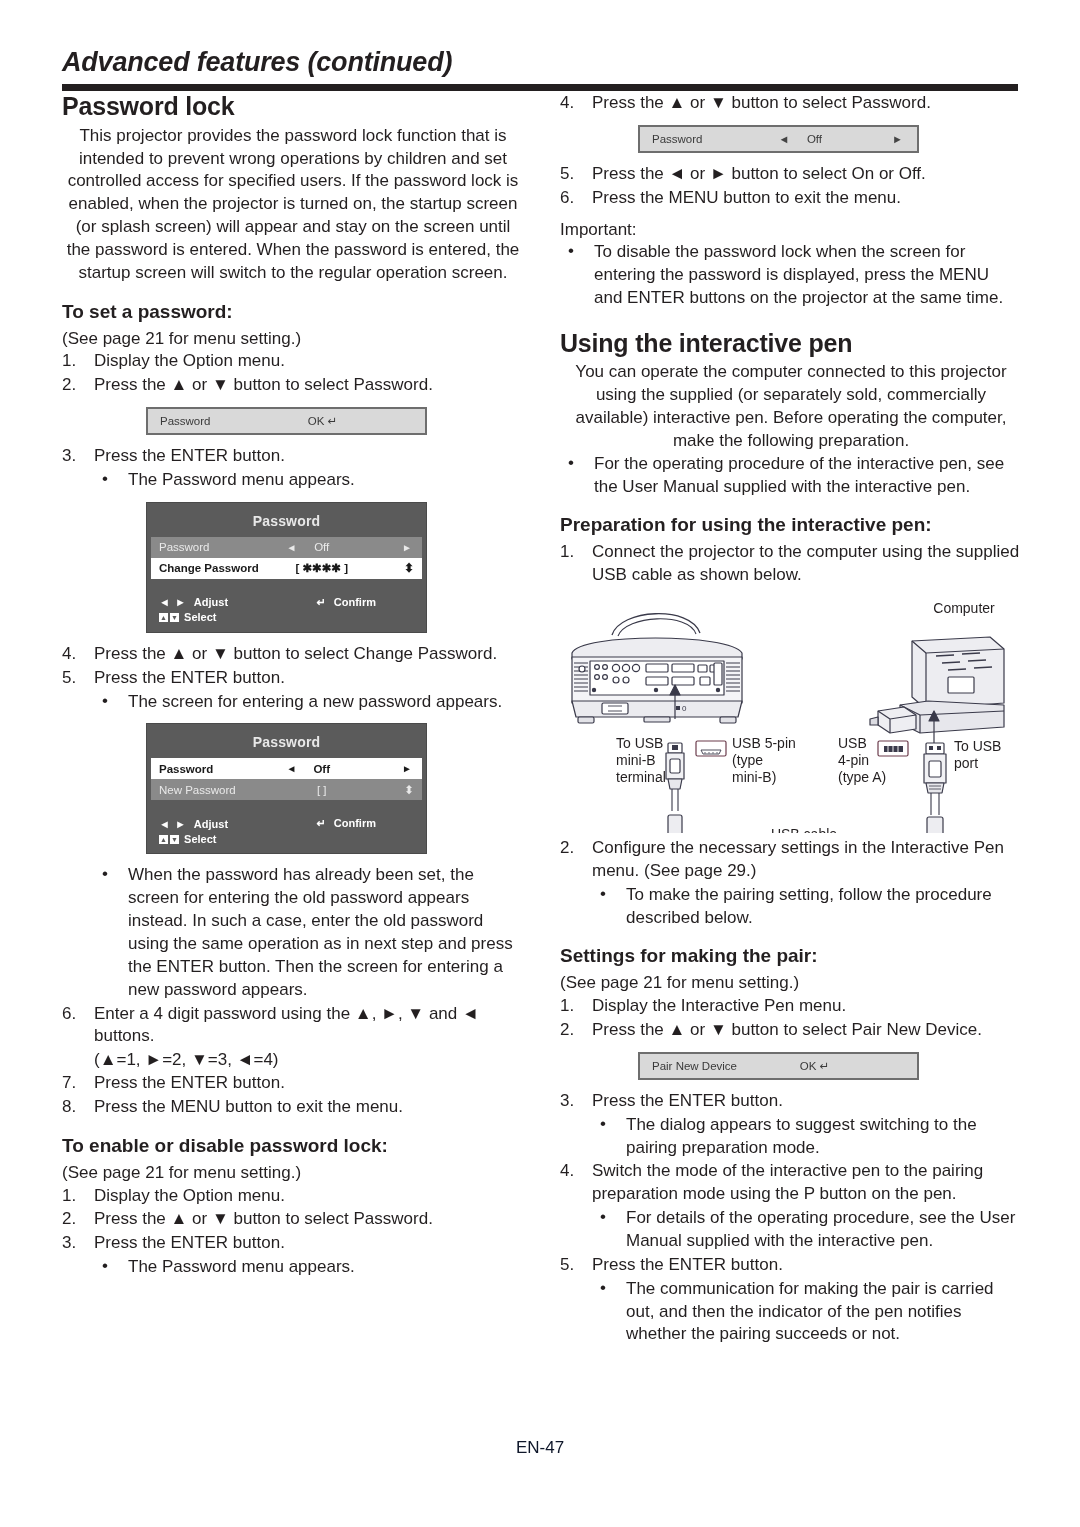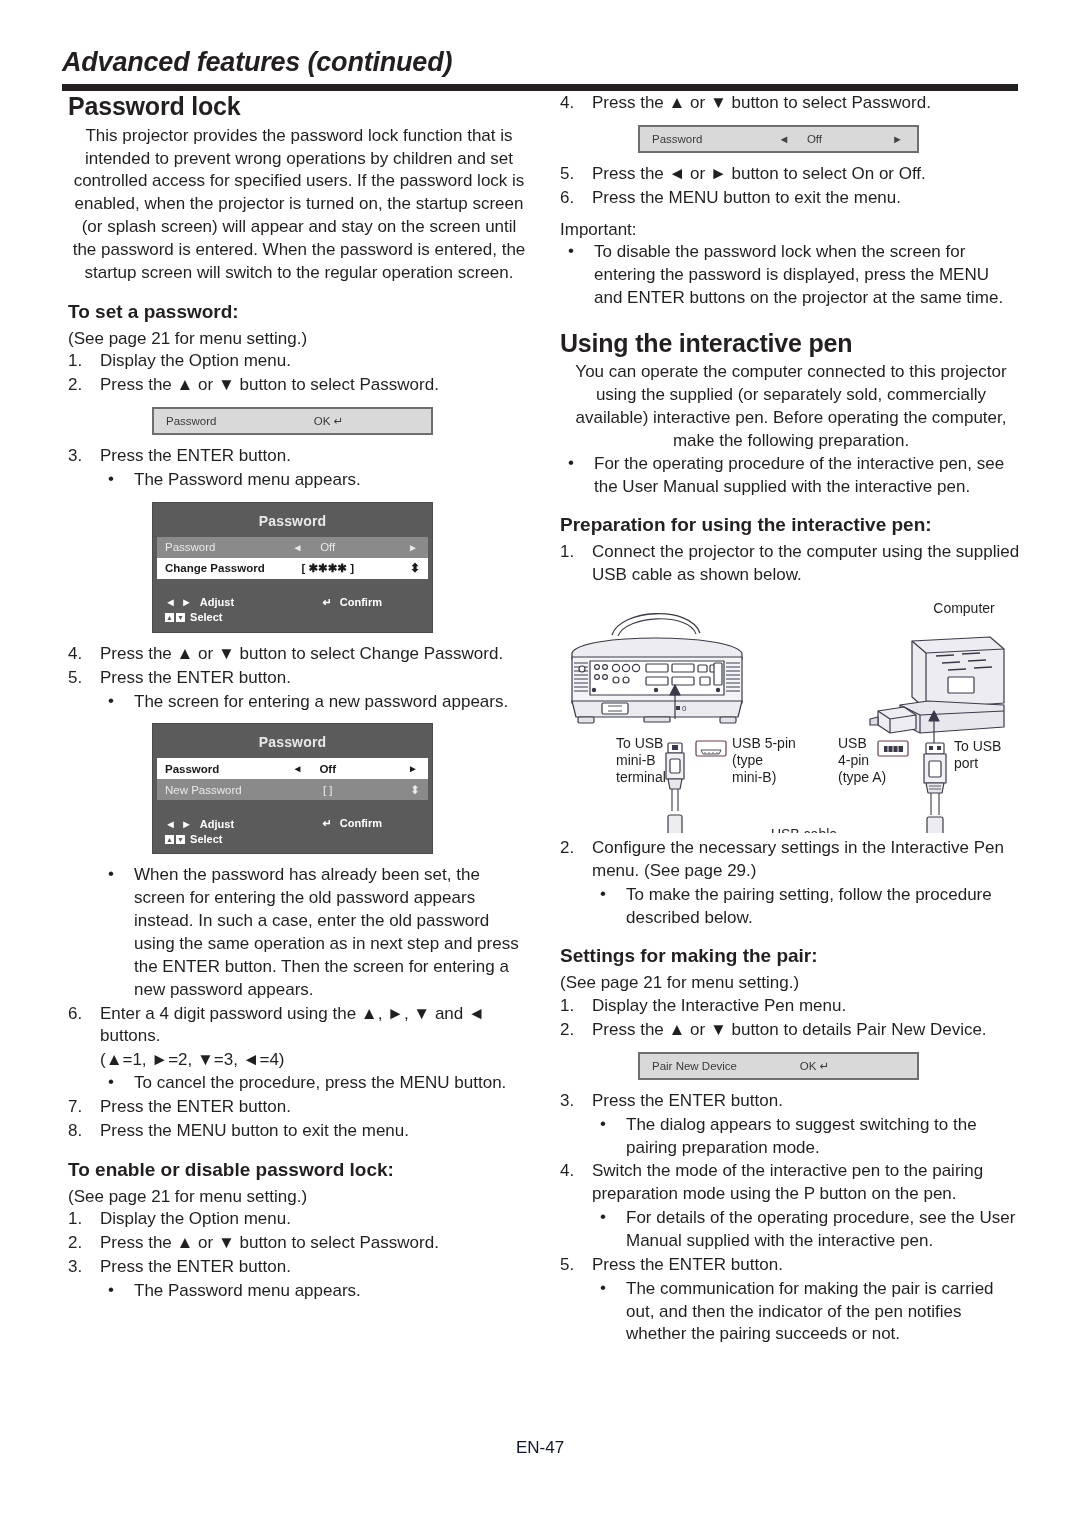--- a/index.html
+++ b/index.html
@@ -41,21 +41,21 @@
     height: 7px;
     background: #231f20;
   }
 
   
   .col {
     position: absolute;
     top: 92px;
     width: 462px;
   }
-  .col-left { left: 68px; }
+  .col-left { left: 62px; }
   .col-right { left: 560px; }
 
   h2.sec-title {
     font-size: 25px;
     font-weight: bold;
     margin: 0 0 4px 0;
     line-height: 1.15;
     letter-spacing: -0.2px;
   }
   h3.sub-title {
@@ -357,23 +357,20 @@
       <li>When the password has already been set, the screen for entering the old password appears instead. In such a case, enter the old password using the same operation as in next step and press the ENTER button. Then the screen for entering a new password appears.</li>
     </ul>
 
     <ol class="steps">
       <li>
         <span class="num">6.</span>
         <span>Enter a 4 digit password using the ▲, ►, ▼ and ◄ buttons.</span>
       </li>
     </ol>
     <div class="arrow-note">(▲=1, ►=2, ▼=3, ◄=4)</div>
-    <ul class="bullets indent">
-      <li>To cancel the procedure, press the MENU button.</li>
-    </ul>
 
     <ol class="steps">
       <li>
         <span class="num">7.</span>
         <span>Press the ENTER button.</span>
       </li>
       <li>
         <span class="num">8.</span>
         <span>Press the MENU button to exit the menu.</span>
       </li>
@@ -604,21 +601,21 @@
 
     <h3 class="sub-title">Settings for making the pair:</h3>
     <p class="note">(See page 21 for menu setting.)</p>
     <ol class="steps">
       <li>
         <span class="num">1.</span>
         <span>Display the Interactive Pen menu.</span>
       </li>
       <li>
         <span class="num">2.</span>
-        <span>Press the ▲ or ▼ button to details Pair New Device.</span>
+        <span>Press the ▲ or ▼ button to select Pair New Device.</span>
       </li>
     </ol>
 
     <div class="osd-bar-wrap-r">
       <div class="osd-bar">
         <span class="left">Pair New Device</span>
         <span class="right">OK ↵</span>
       </div>
     </div>
 

